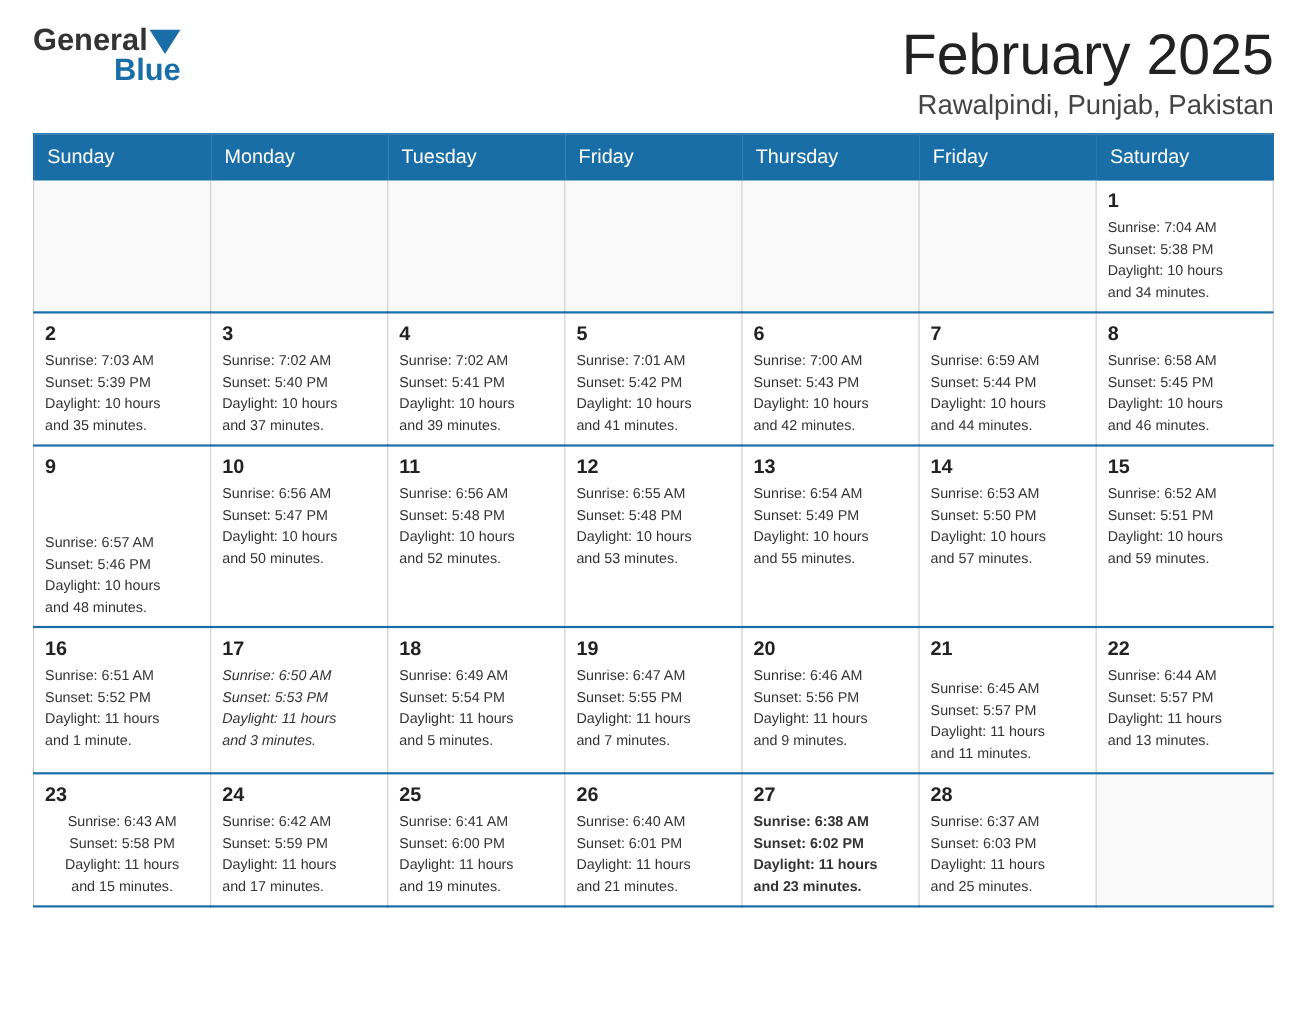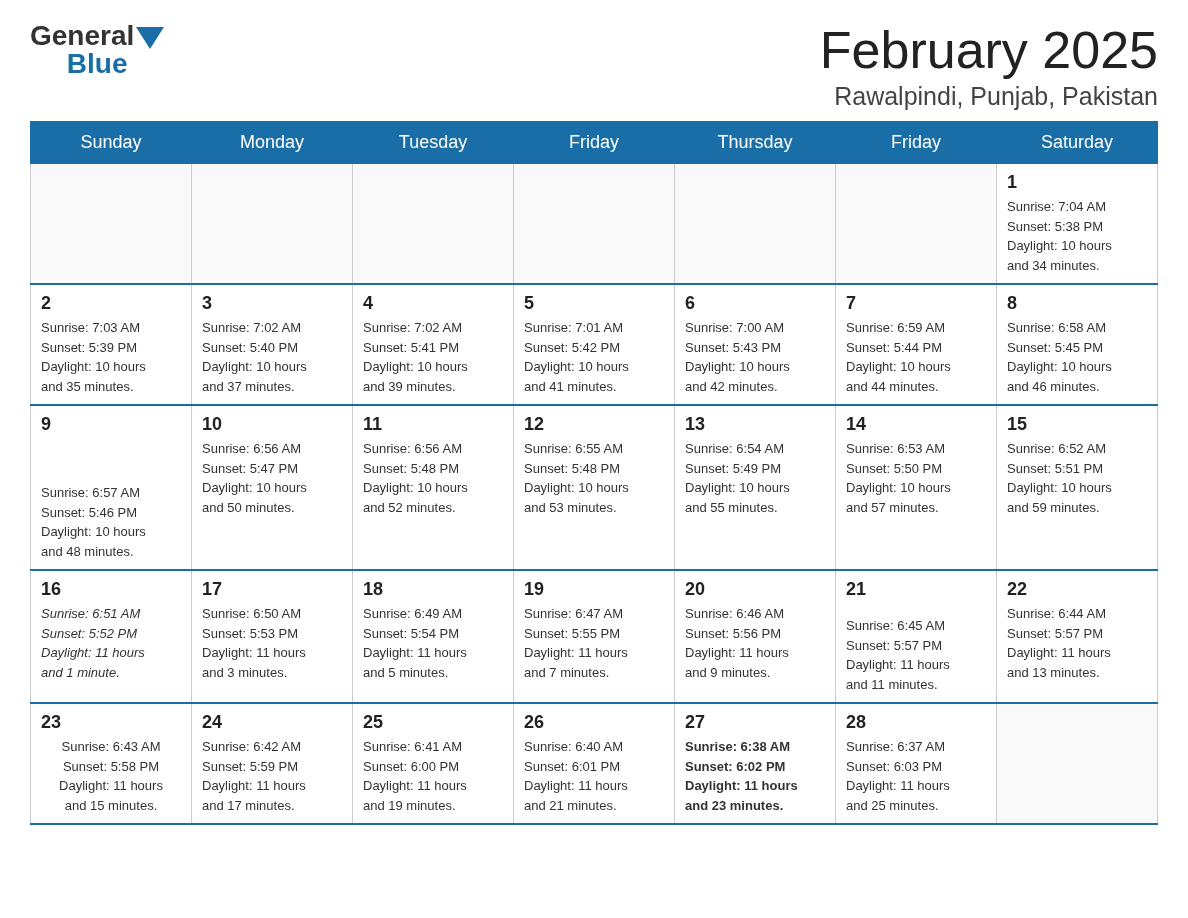--- a/index.html
+++ b/index.html
@@ -12,21 +12,21 @@
     }
     .header {
       display: flex;
       justify-content: space-between;
       align-items: flex-start;
       margin-bottom: 10px;
     }
     .logo {
       display: flex;
       flex-direction: column;
-      align-items: center;
+      align-items: flex-end;
     }
     .logo-top {
       display: flex;
       align-items: center;
     }
     .logo-general {
       font-size: 28px;
       font-weight: bold;
       color: #333;
     }
@@ -63,21 +63,21 @@
       width: 100%;
       border-collapse: collapse;
       margin-top: 10px;
     }
     .calendar thead th {
       background-color: #1a6ea8;
       color: #fff;
       font-size: 18px;
       font-weight: normal;
       padding: 10px 12px;
-      text-align: center;
+      text-align: left;
       border: 1px solid #1a6ea8;
     }
     .calendar tbody td {
       border: 1px solid #ccc;
       vertical-align: top;
       padding: 8px 10px;
       width: 14.28%;
       min-height: 110px;
       font-size: 13px;
       color: #333;
@@ -244,28 +244,28 @@
           <span class="day-number">15</span>
           <div class="day-info" style="white-space: pre-line;">Sunrise: 6:52 AM
 Sunset: 5:51 PM
 Daylight: 10 hours
 and 59 minutes.</div>
         </td>
       </tr>
       <tr>
         <td>
           <span class="day-number">16</span>
-          <div class="day-info" style="white-space: pre-line; font-style: italic;">Sunrise: 6:51 AM
+          <div class="day-info" style="white-space: pre-line;">Sunrise: 6:51 AM
 Sunset: 5:52 PM
 Daylight: 11 hours
 and 1 minute.</div>
         </td>
         <td>
           <span class="day-number">17</span>
-          <div class="day-info" style="white-space: pre-line;">Sunrise: 6:50 AM
+          <div class="day-info" style="white-space: pre-line; font-style: italic;">Sunrise: 6:50 AM
 Sunset: 5:53 PM
 Daylight: 11 hours
 and 3 minutes.</div>
         </td>
         <td>
           <span class="day-number">18</span>
           <div class="day-info" style="white-space: pre-line;">Sunrise: 6:49 AM
 Sunset: 5:54 PM
 Daylight: 11 hours
 and 5 minutes.</div>

